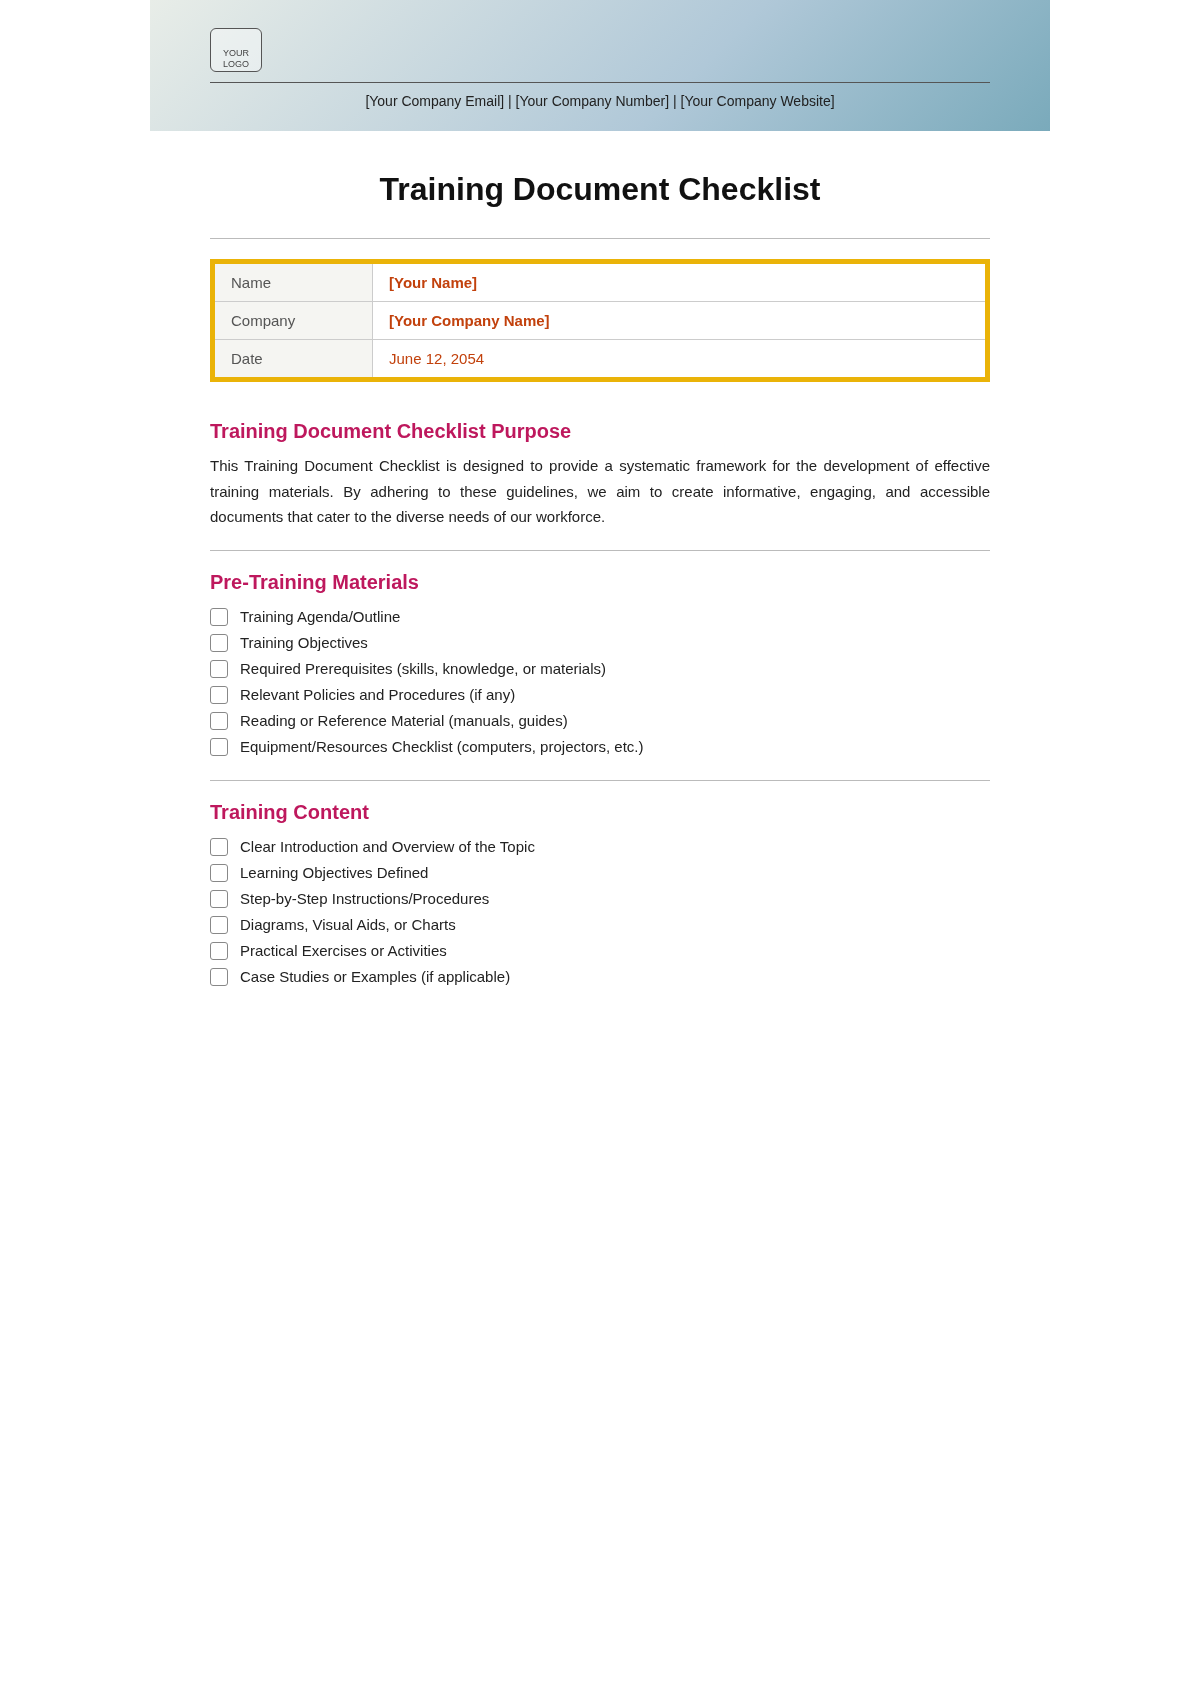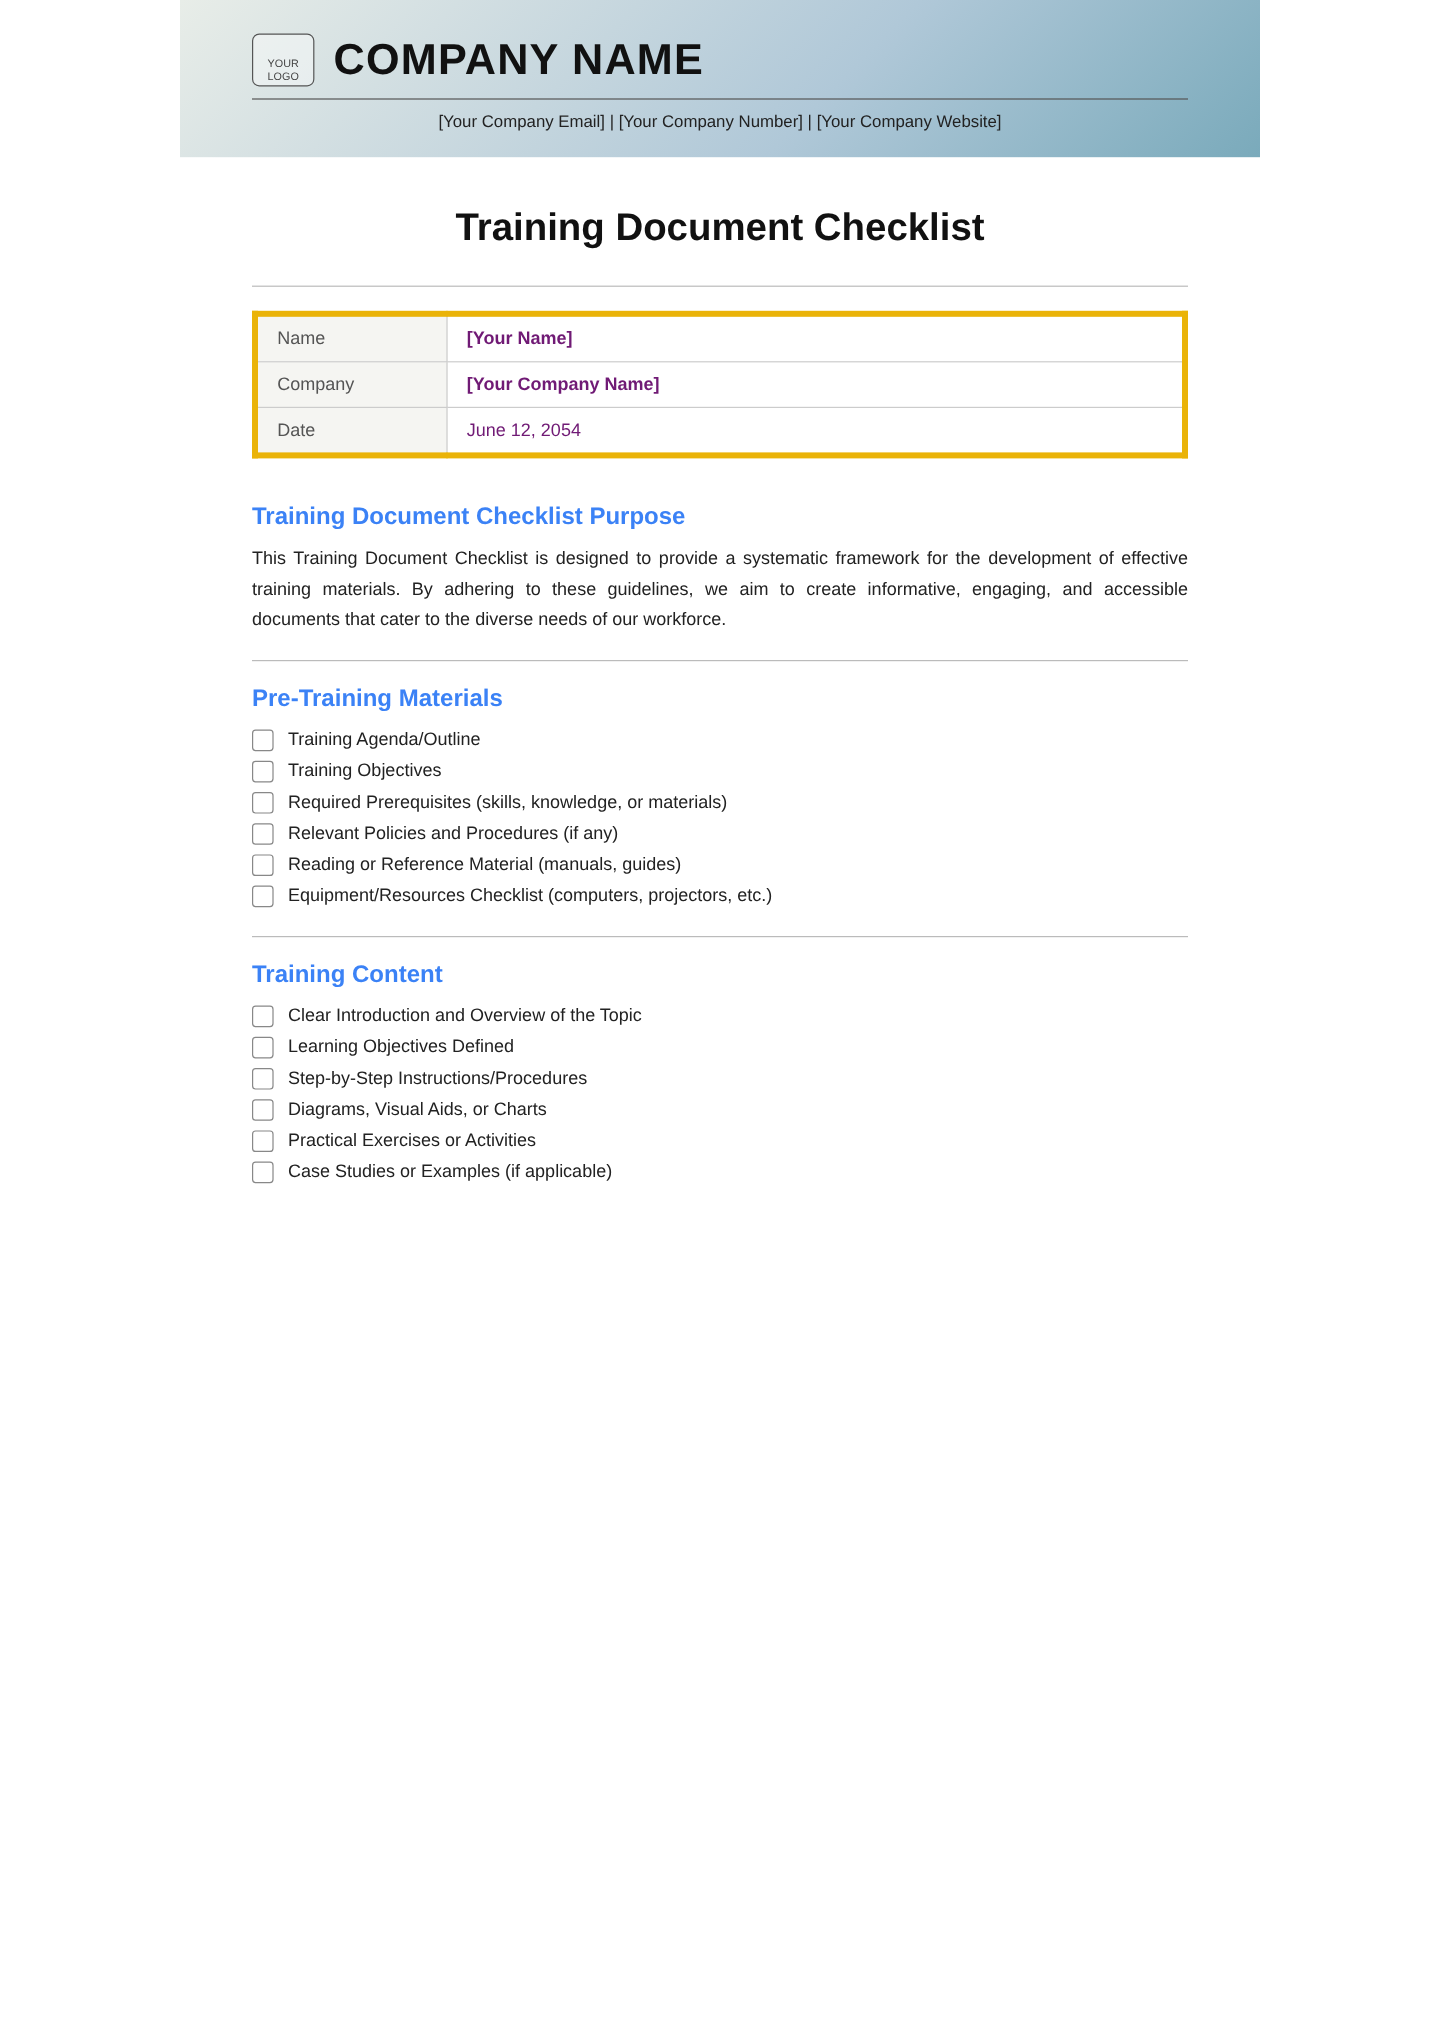--- a/index.html
+++ b/index.html
@@ -93,33 +93,33 @@
 
     .info-table tr td:first-child {
       background: #f5f5f2;
       color: #555;
       width: 160px;
       font-weight: normal;
     }
 
     .info-table tr td:last-child {
       font-weight: 700;
-      color: #701a75;
+      color: #c2410c;
     }
 
     .info-table tr:last-child td:last-child {
       font-weight: normal;
     }
 
     
     .section-heading {
       font-size: 20px;
       font-weight: 900;
       margin-bottom: 10px;
-      color: #3b82f6;
+      color: #be185d;
     }
 
     
     .body-text {
       font-size: 15px;
       color: #222;
       line-height: 1.7;
       text-align: justify;
       margin-bottom: 10px;
     }
@@ -155,21 +155,20 @@
   </style>
 </head>
 <body>
 
 <div class="header">
   <div class="header-top">
     <div class="logo-box">
       <span>YOUR</span>
       <span>LOGO</span>
     </div>
-    <div class="company-name">COMPANY NAME</div>
   </div>
   <hr class="header-divider">
   <div class="header-contact">[Your Company Email] | [Your Company Number] | [Your Company Website]</div>
 </div>
 
 <div class="main">
 
   <h1 class="doc-title">Training Document Checklist</h1>
 
   <hr class="divider">

